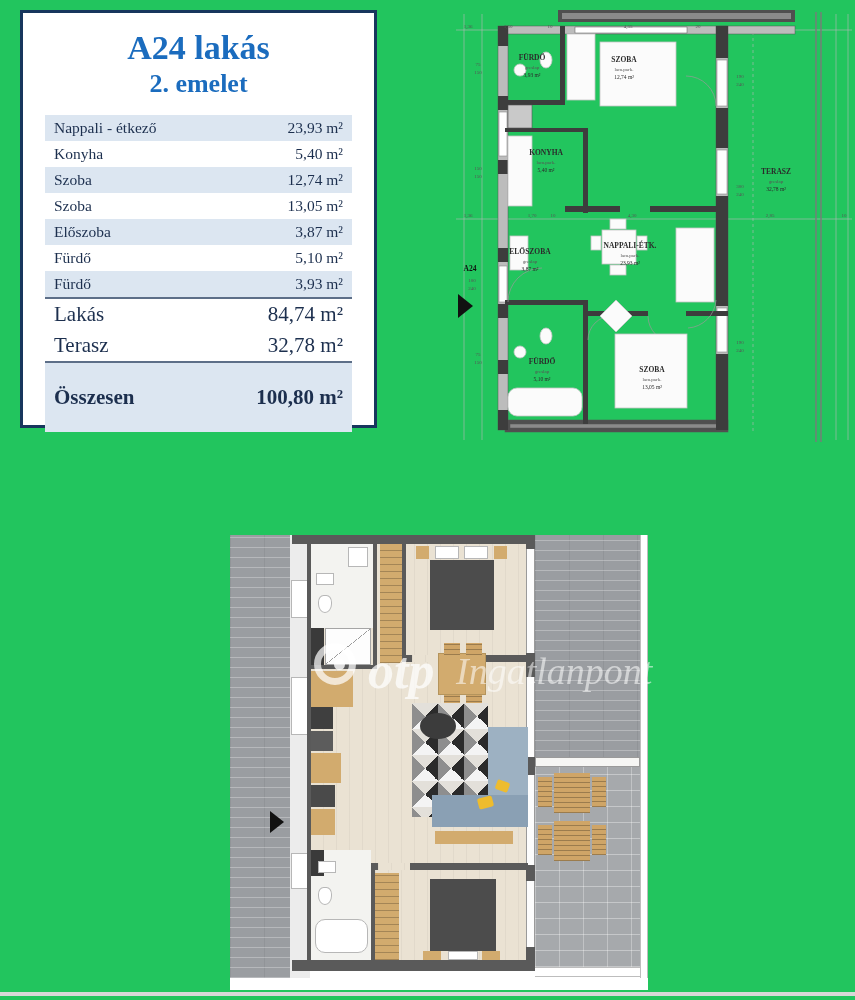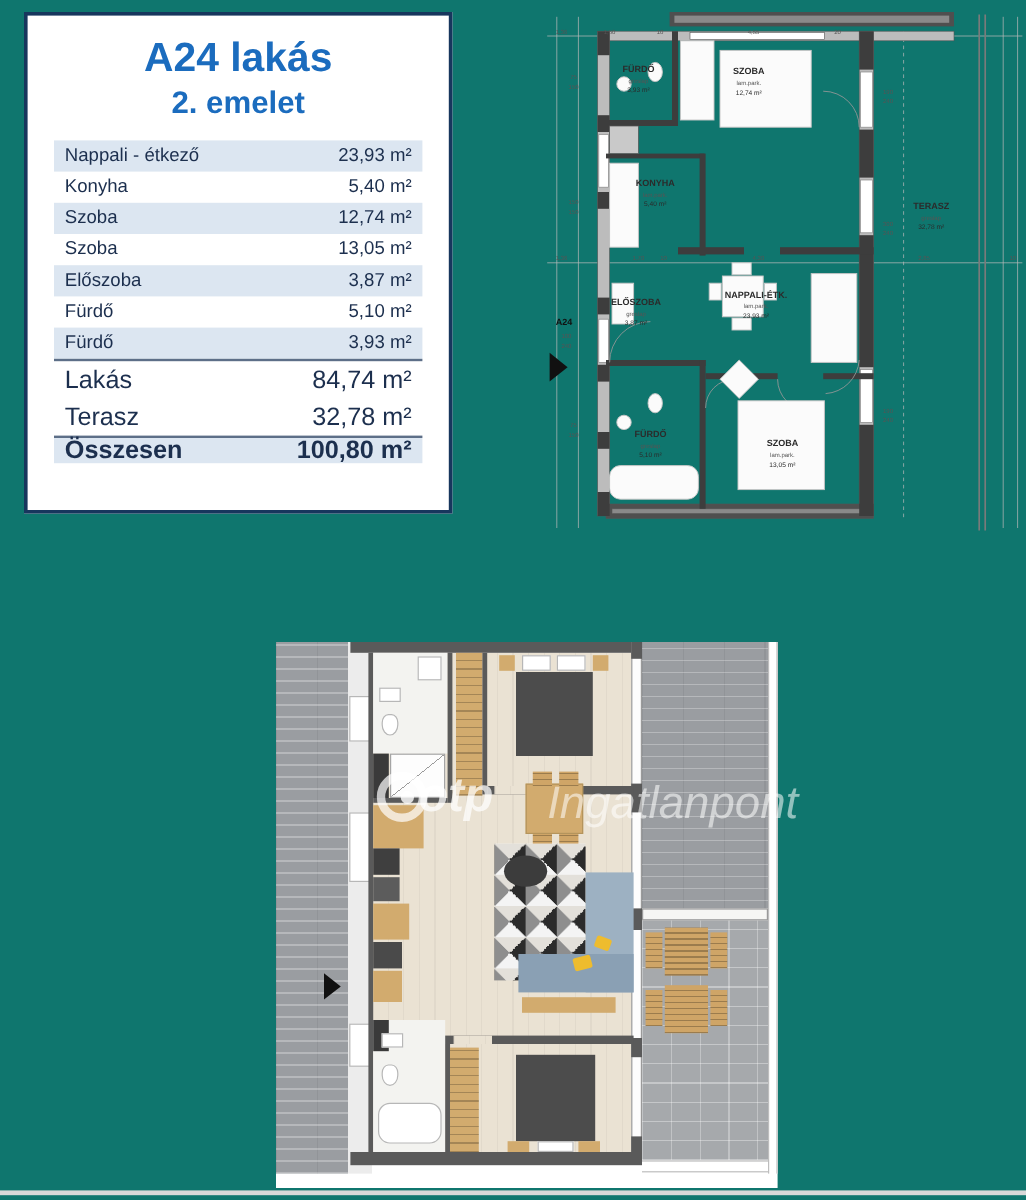--- a/index.html
+++ b/index.html
@@ -1,32 +1,32 @@
 <!DOCTYPE html>
 <html><head>
 <meta charset="utf-8">
 <style>
   html,body{margin:0;padding:0;background:#fff;}
-  #canvas{position:relative;width:855px;height:1000px;background:#0f766e;overflow:hidden;
-          font-family:Liberation Sans, sans-serif;}
+  #canvas{position:relative;width:855px;height:1000px;background:#22c55e;overflow:hidden;
+          font-family:Liberation Serif, serif;}
   .abs{position:absolute;}
 
   
   .spec-panel{left:20px;top:10px;width:351px;height:412px;border:3px solid #17365d;background:#fff;}
   .spec-title{margin-top:16px;text-align:center;font-size:34px;font-weight:bold;color:#1b6cbe;}
   .spec-subtitle{margin-top:2px;text-align:center;font-size:26px;font-weight:bold;color:#1b6cbe;}
   .spec-rows{margin:16px 22px 0 22px;}
   .srow{display:flex;justify-content:space-between;align-items:center;height:26px;
         padding:0 9px;font-size:15.5px;color:#1c2f4e;}
   .srow.shade{background:#dce6f1;}
   .sumrow{display:flex;justify-content:space-between;align-items:center;height:31px;
           padding:0 9px;font-size:21px;color:#1c2f4e;}
   .sep{border-top:2px solid #5d6f88;margin:0;}
-  .totrow{display:flex;justify-content:space-between;align-items:center;height:21px;
-          padding:0 9px;font-size:21px;font-weight:bold;color:#1c2f4e;background:#dce6f1;}
+  .totrow{display:flex;justify-content:space-between;align-items:center;height:37px;
+          padding:16px 9px;font-size:21px;font-weight:bold;color:#1c2f4e;background:#dce6f1;}
 
   
   .render{left:230px;top:535px;width:418px;height:455px;background:#fff;}
   .deck{background:#9a9da1;
         background-image:repeating-linear-gradient(0deg,rgba(255,255,255,.28) 0 1px,rgba(0,0,0,0) 1px 10px),
                          repeating-linear-gradient(90deg,rgba(0,0,0,.06) 0 1px,rgba(0,0,0,0) 1px 34px);}
   .pavers{background:#a6a9ac;
         background-image:repeating-linear-gradient(0deg,rgba(255,255,255,.35) 0 1px,rgba(0,0,0,0) 1px 16px),
                          repeating-linear-gradient(90deg,rgba(255,255,255,.3) 0 1px,rgba(0,0,0,0) 1px 24px);}
   .floor{background:#eae2d3;
@@ -357,19 +357,19 @@
     <div class="abs tanslat" style="left:362px;top:242px;width:14px;height:30px"></div>
     <div class="abs tanslat" style="left:308px;top:290px;width:14px;height:30px"></div>
     <div class="abs tanslat" style="left:324px;top:286px;width:36px;height:40px"></div>
     <div class="abs tanslat" style="left:362px;top:290px;width:14px;height:30px"></div>
 
     <div class="abs arrow-right" style="left:40px;top:276px"></div>
 
     <div class="abs" style="left:78px;top:104px;width:340px;height:60px">
       <div class="abs" style="left:6px;top:4px;width:42px;height:42px;border:7px solid rgba(255,255,255,.7);border-radius:50%;box-sizing:border-box"></div>
       <div class="abs" style="left:26px;top:20px;width:11px;height:11px;background:rgba(255,255,255,.8);border-radius:50%"></div>
-      <div class="abs wm" style="left:41px;top:2px;font-size:40px;font-weight:bold">otp</div>
+      <div class="abs wm" style="left:60px;top:2px;font-size:52px;font-weight:bold">otp</div>
       <div class="abs wm" style="left:148px;top:10px;font-size:38px;color:rgba(255,255,255,.55)">Ingatlanpont</div>
     </div>
   </div>
 
   <div class="abs bottom-rule"></div>
 </div>
 
 </body></html>

